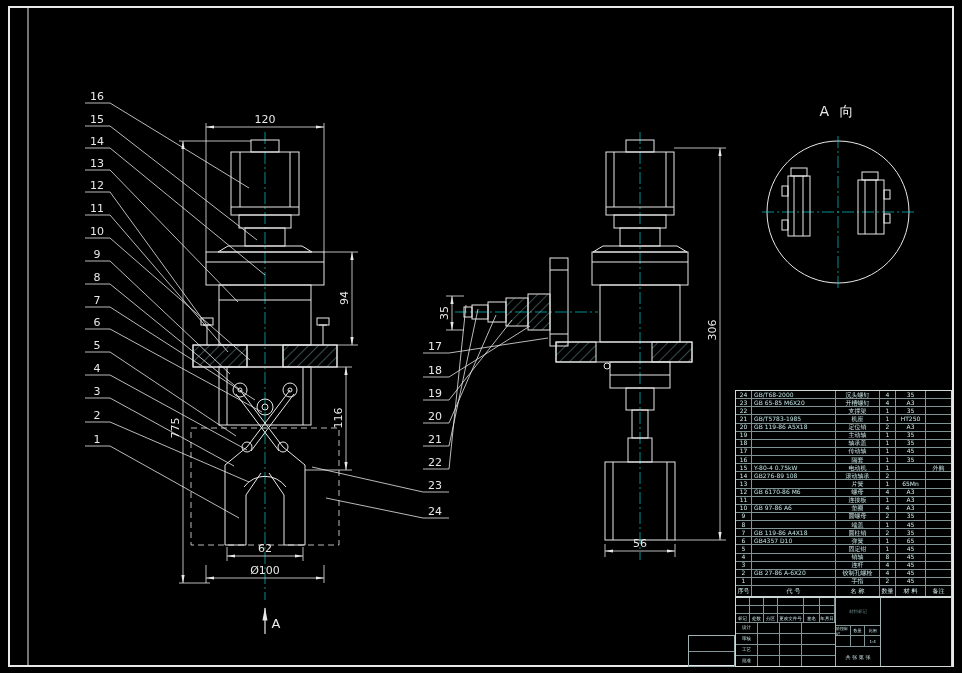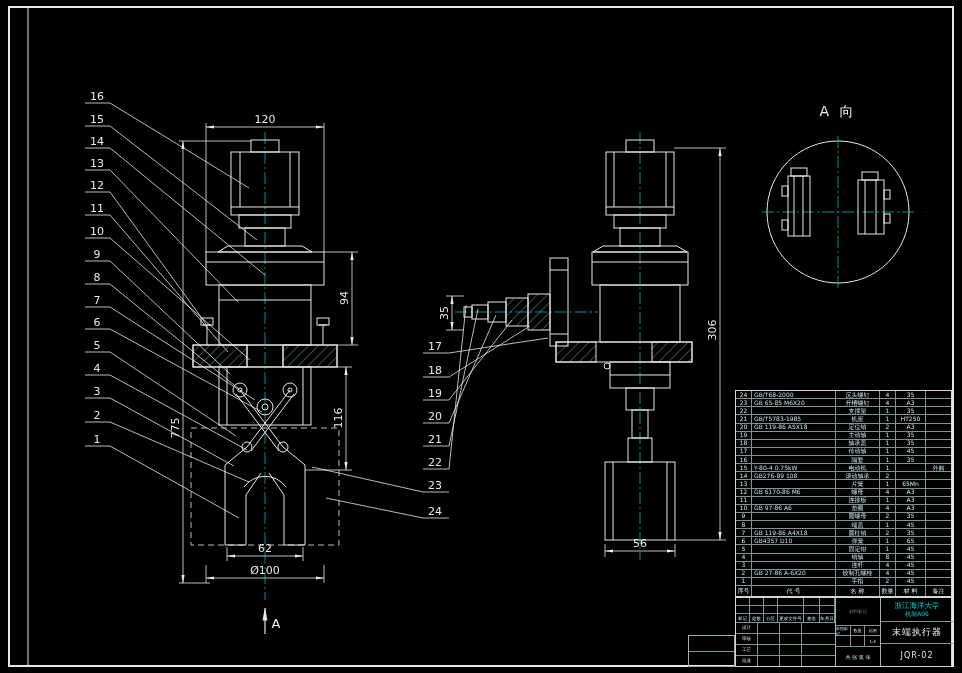--- a/index.html
+++ b/index.html
@@ -596,28 +596,20 @@
       <span>阶段标记</span>
       <span>数量</span>
       <span>比例</span>
       <span></span>
       <span></span>
       <span>1:4</span>
     </div>
     <div class="sheets-cell">共 张  第 张</div>
   </div>
 
-  <div class="tb-right">
-    <div class="uni-cell">
-      <span class="uni-name">浙江海洋大学</span>
-      <span class="uni-class">机制A06</span>
-    </div>
-    <div class="part-cell">末端执行器</div>
-    <div class="dno-cell">JQR-02</div>
-  </div>
 </div>
 
 <div class="reg">
   <div></div>
   <div></div>
 </div>
 
 </div>
 
 </body></html>

